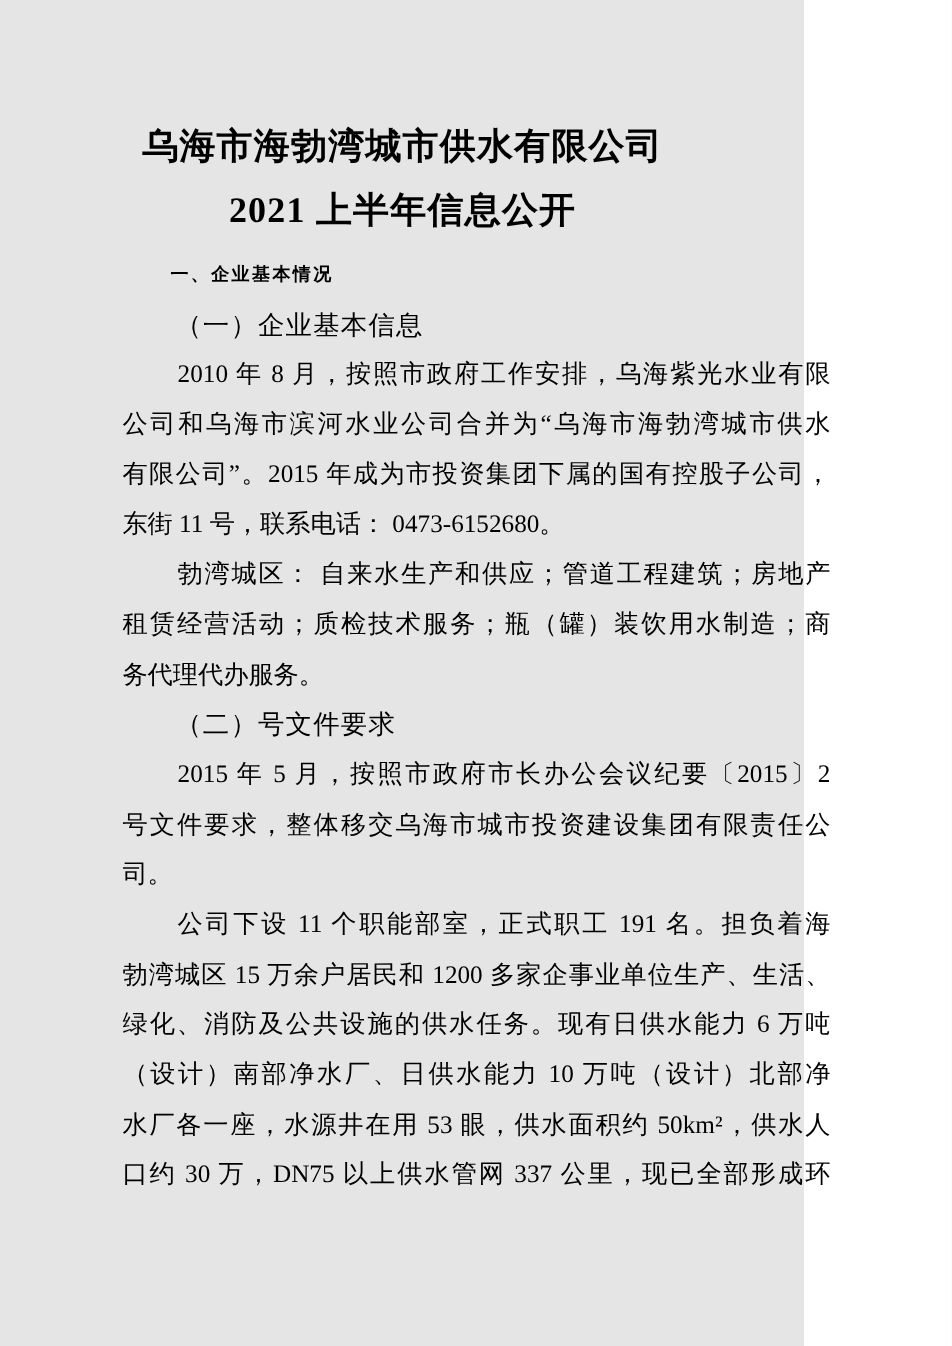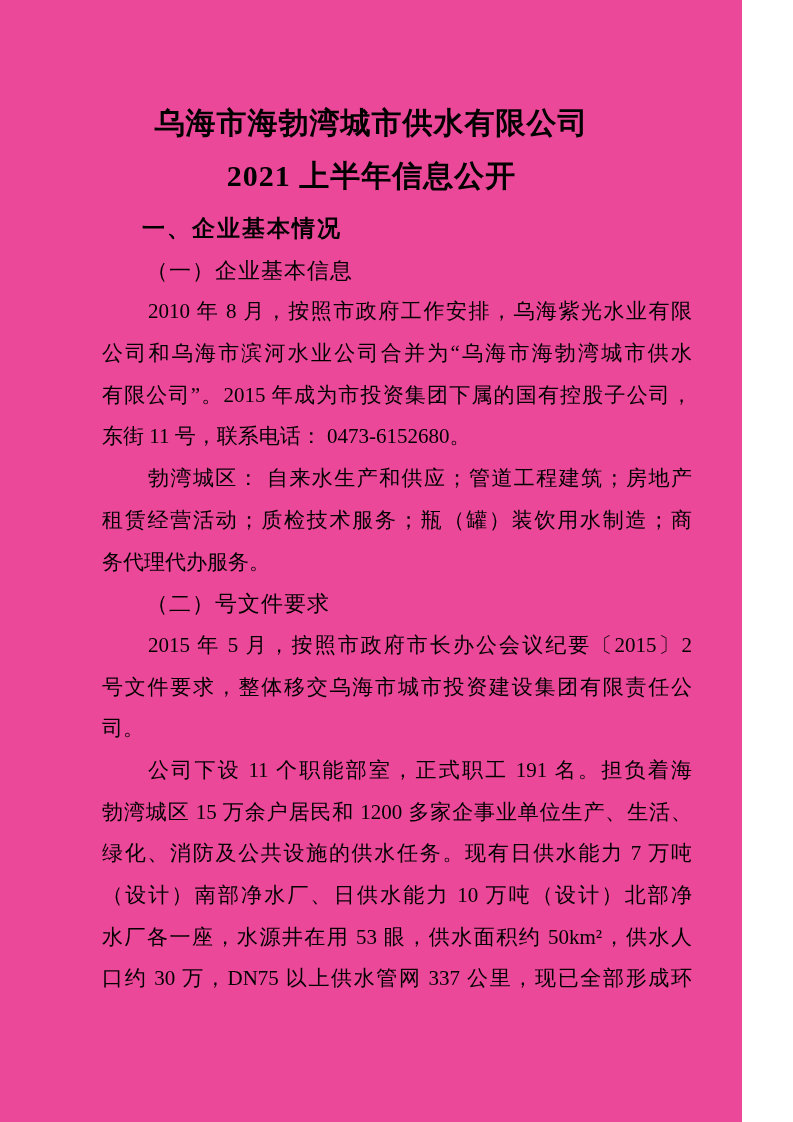--- a/index.html
+++ b/index.html
@@ -5,43 +5,43 @@
   * { margin: 0; padding: 0; box-sizing: border-box; }
   html, body {
     width: 793px;
     height: 1122px;
     background: #ffffff;
     font-family: "Liberation Serif", "DejaVu Serif", serif;
     color: #000000;
     overflow: hidden;
   }
   .page {
-    width: 742px;
+    width: 670px;
     height: 1122px;
-    background: #ec4899;
+    background: #e5e5e5;
     padding: 96px 101px 0 102px;
   }
   .title-block {
     text-align: center;
     font-family: "Liberation Serif", "DejaVu Serif", serif;
     font-weight: bold;
     font-size: 30px;
     line-height: 53px;
     letter-spacing: 1px;
   }
   .content {
     margin-top: 6px;
     font-size: 21px;
     line-height: 41.7px;
     width: 590px;
   }
   .h1 {
-    font-family: Liberation Serif, serif;
+    font-family: Liberation Sans, sans-serif;
     font-weight: bold;
-    font-size: 23px;
+    font-size: 15px;
     padding-left: 40px;
     letter-spacing: 2px;
   }
   .sub {
     padding-left: 44px;
     font-size: 22px;
     letter-spacing: 1px;
   }
   .line {
     text-align: justify;
@@ -85,20 +85,20 @@
     <div class="line last">务代理代办服务。</div>
 
     <div class="sub">（二）号文件要求</div>
 
     <div class="line first">2015 年 5 月，按照市政府市长办公会议纪要〔2015〕2</div>
     <div class="line">号文件要求，整体移交乌海市城市投资建设集团有限责任公</div>
     <div class="line last">司。</div>
 
     <div class="line first">公司下设 11 个职能部室，正式职工 191 名。担负着海</div>
     <div class="line">勃湾城区 15 万余户居民和 1200 多家企事业单位生产、生活、</div>
-    <div class="line">绿化、消防及公共设施的供水任务。现有日供水能力 7 万吨</div>
+    <div class="line">绿化、消防及公共设施的供水任务。现有日供水能力 6 万吨</div>
     <div class="line">（设计）南部净水厂、日供水能力 10 万吨（设计）北部净</div>
     <div class="line">水厂各一座，水源井在用 53 眼，供水面积约 50km²，供水人</div>
     <div class="line">口约 30 万，DN75 以上供水管网 337 公里，现已全部形成环</div>
 
   </div>
 
 </div>
 
 </body></html>

